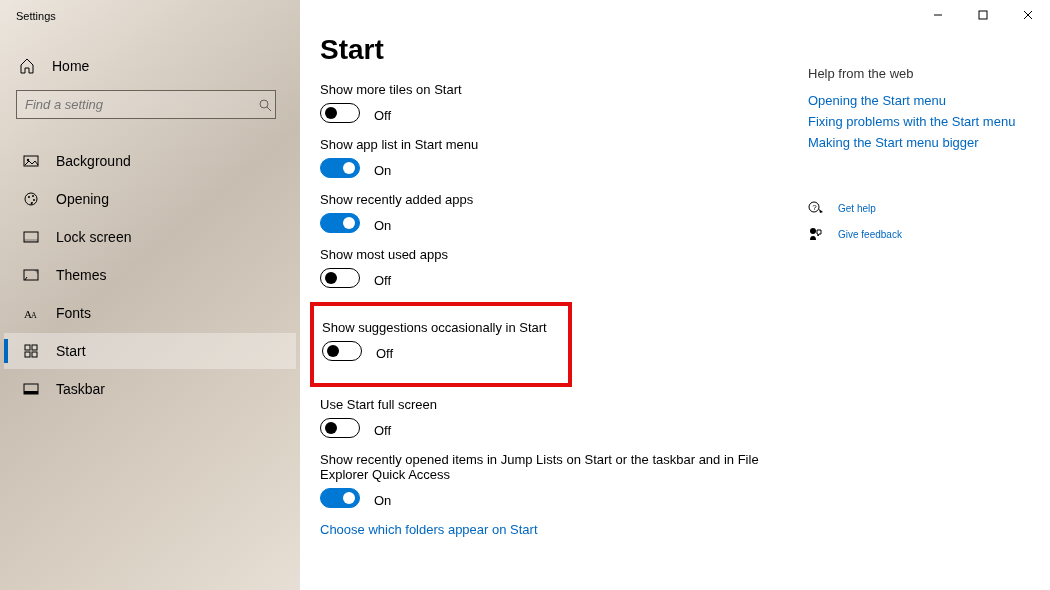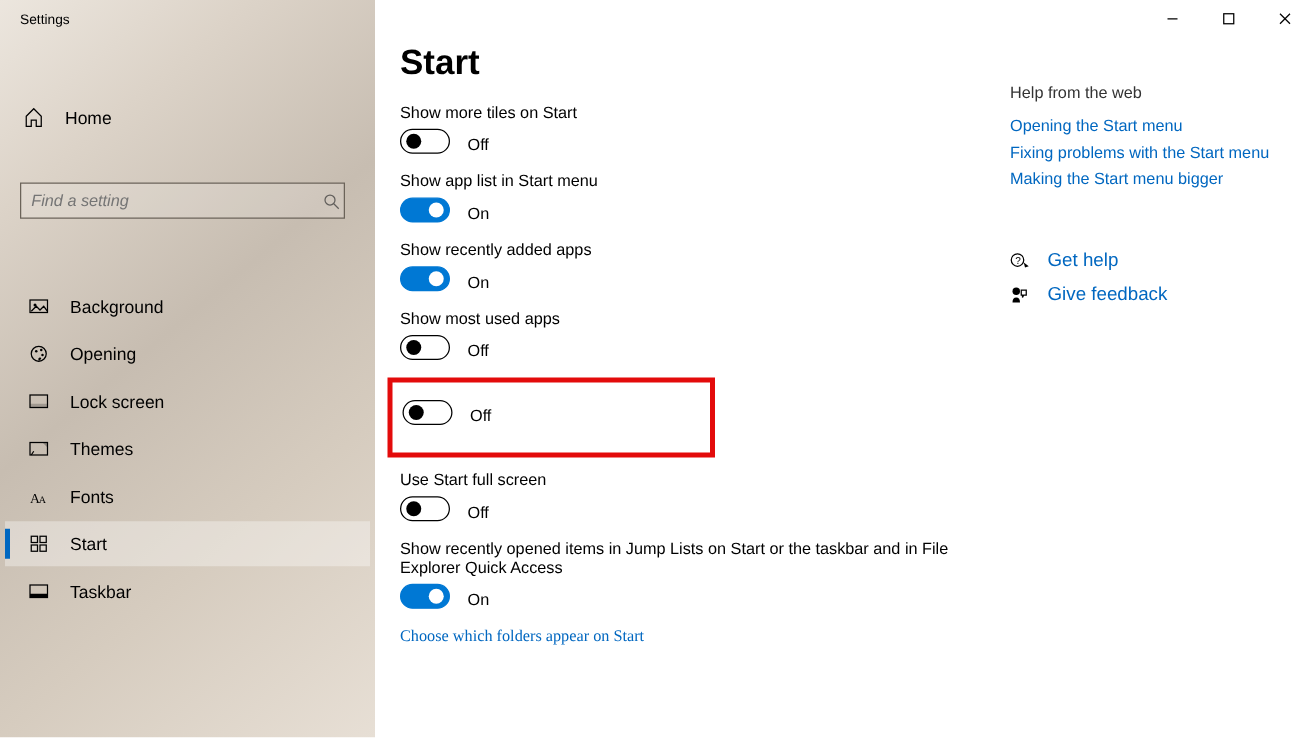--- a/index.html
+++ b/index.html
@@ -14,21 +14,20 @@
     background: #fff;
   }
   .root { display: flex; height: 100%; }
   .sidebar {
     width: 300px;
     flex: 0 0 300px;
     background: linear-gradient(140deg, #ece6de 0%, #dcd3c8 20%, #c7bdb1 45%, #d6ccbf 70%, #e7dfd5 100%);
     display: flex;
     flex-direction: column;
     position: relative;
-    gap: 28px;
   }
   .titlebar {
     display: flex;
     justify-content: space-between;
     align-items: center;
     height: 32px;
   }
   .app-title {
     padding: 0 16px;
     font-size: 11px;
@@ -183,21 +182,21 @@
     display: block;
     margin: 6px 0;
   }
   .aside-action {
     display: flex;
     align-items: center;
     gap: 14px;
     margin: 10px 0;
     cursor: pointer;
   }
-  .aside-action .label { color: #0067c0; font-size: 15px; }
+  .aside-action .label { color: #0067c0; font-size: 10px; }
   svg { display: block; }
 </style>
 </head>
 <body>
 
 <div class="root">
 
   <aside class="sidebar">
     <div class="titlebar">
       <div class="app-title">Settings</div>
@@ -360,20 +359,21 @@
               <div class="toggle-row">
                 <div class="toggle ">
                   <div class="knob"></div>
                 </div>
                 <span class="toggle-state">Off</span>
               </div>
             </div>
           </div>
           <div class="highlight-box">
             <div class="setting">
+              <div class="setting-label">Show suggestions occasionally in Start</div>
               <div class="toggle-row">
                 <div class="toggle ">
                   <div class="knob"></div>
                 </div>
                 <span class="toggle-state">Off</span>
               </div>
             </div>
           </div>
           <div>
             <div class="setting">
@@ -391,21 +391,21 @@
               <div class="setting-label">Show recently opened items in Jump Lists on Start or the taskbar and in File Explorer Quick Access</div>
               <div class="toggle-row">
                 <div class="toggle on">
                   <div class="knob"></div>
                 </div>
                 <span class="toggle-state">On</span>
               </div>
             </div>
           </div>
         </div>
-      <a class="link" style="margin-top:5px;font-family:Liberation Serif, serif;">Choose which folders appear on Start</a>
+      <a class="link" style="margin-top:5px;">Choose which folders appear on Start</a>
     </div>
 
     <div class="aside-col">
       <div class="aside-title">Help from the web</div>
       <div id="aside-links">
           <a class="aside-link">Opening the Start menu</a>
           <a class="aside-link">Fixing problems with the Start menu</a>
           <a class="aside-link">Making the Start menu bigger</a>
         </div>
       <div style="height:34px;"></div>

